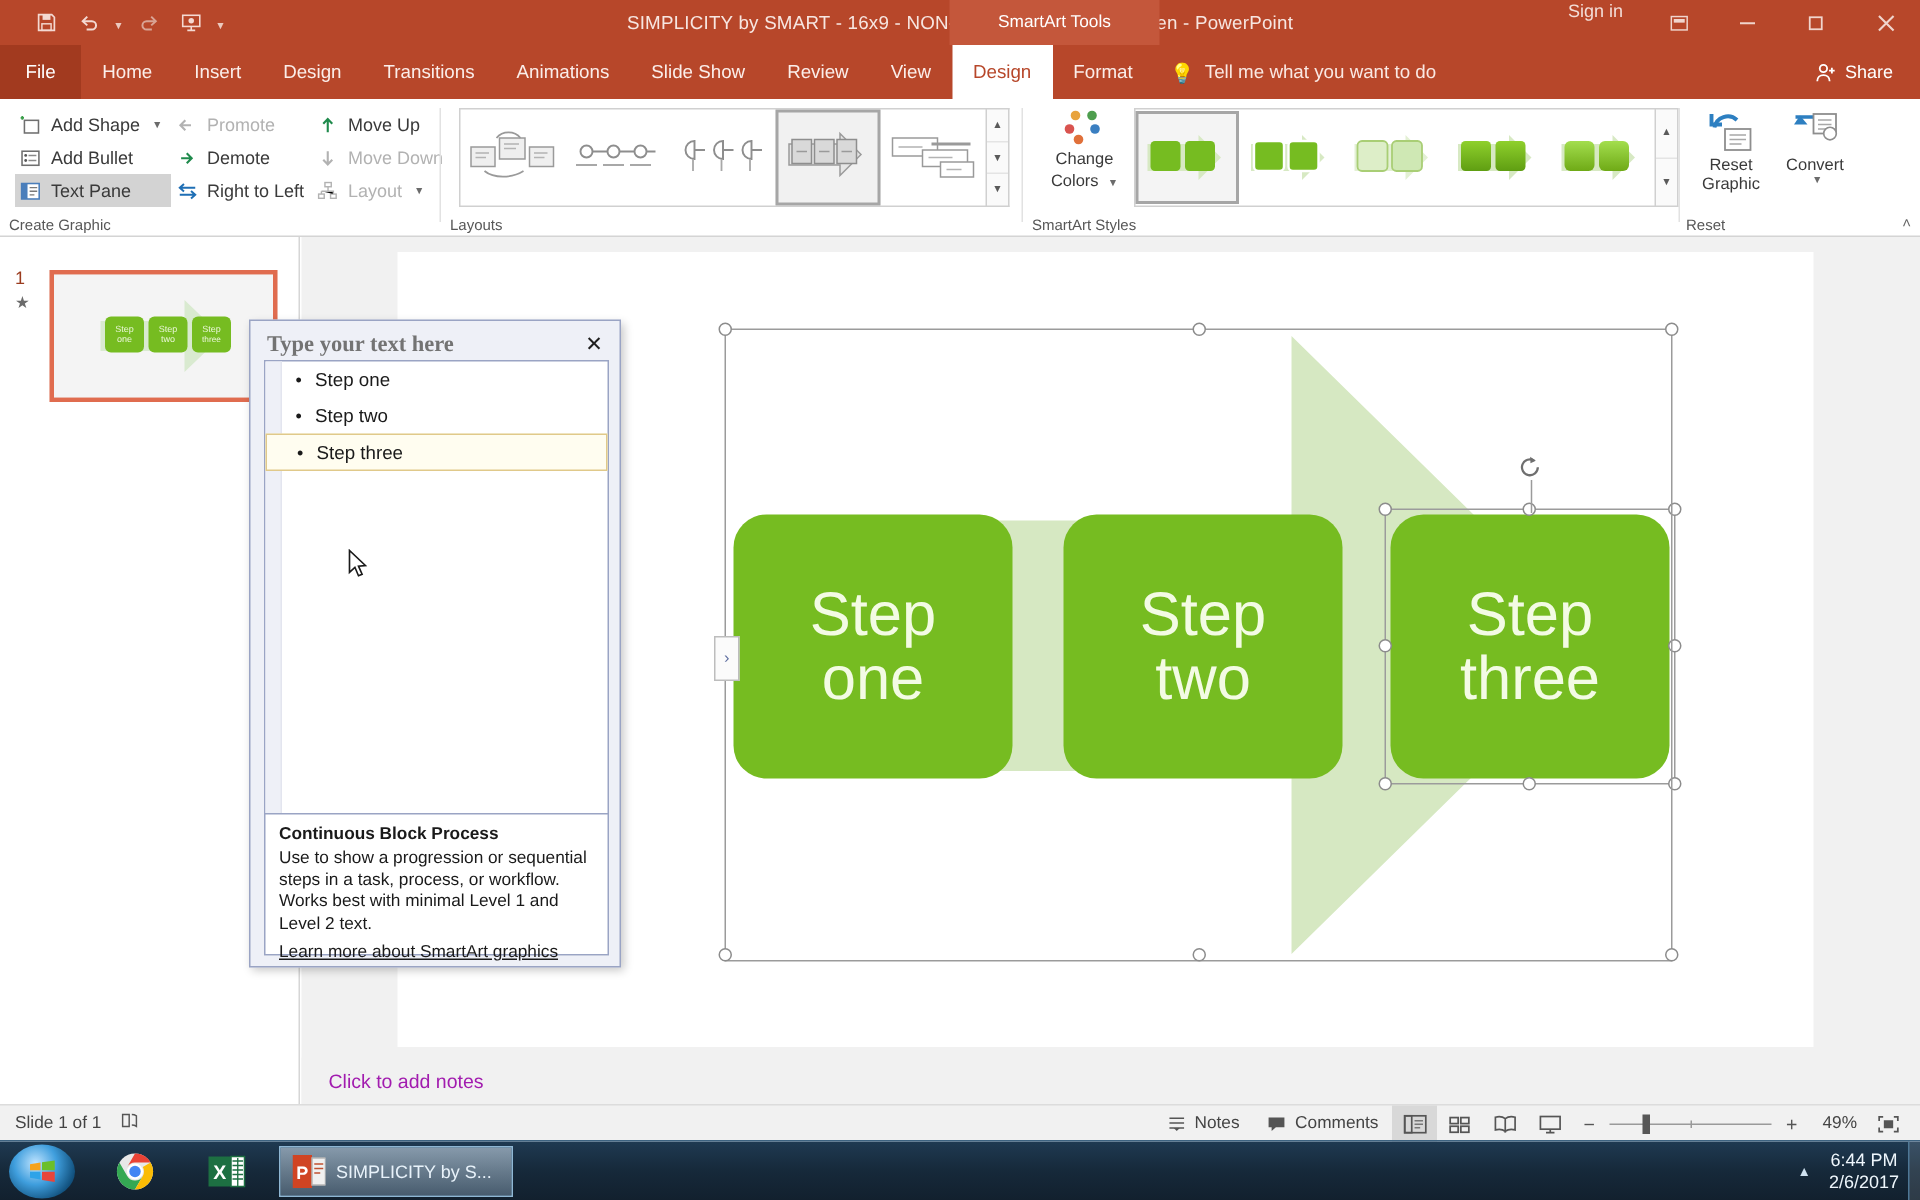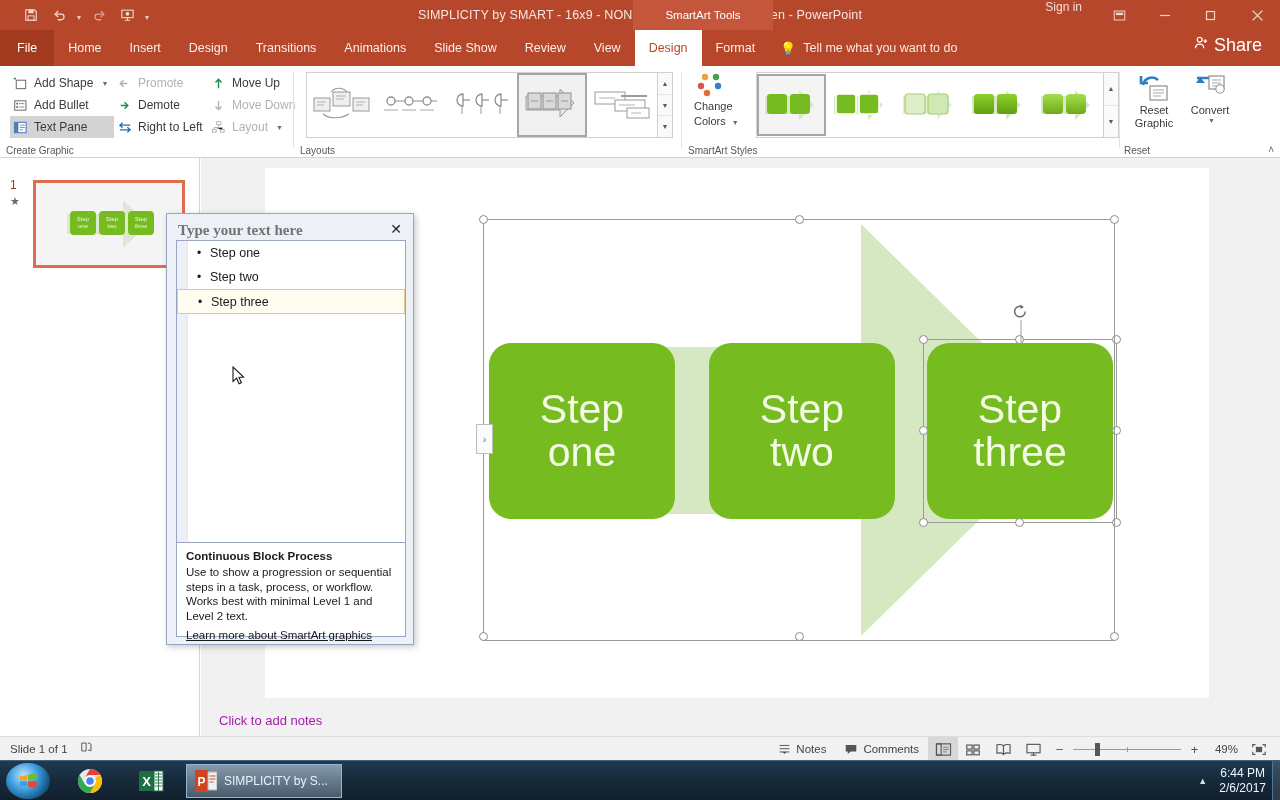--- a/index.html
+++ b/index.html
@@ -50,22 +50,22 @@
     height: 36px;
   }
   .tab.file { background: #a23a1f; color:#fff; padding: 0 17px; }
   .tab.active { background: #ffffff; color: #b7472a; }
   .tellme {
     position: absolute; left: 780px; top: 0; height: 36px; display: flex; align-items: center; gap: 7px;
     color: #fae8e3; font-size: 12.5px;
   }
   .bulb { font-size: 13px; color: #ffd98a; }
   .share {
-    position: absolute; right: 8px; top: 5px; height: 26px; display: flex; gap: 5px;
-    color: #fff; font-size: 18px; padding: 0 10px;
+    position: absolute; right: 8px; top: 5px; height: 26px; display: flex; align-items: center; gap: 5px;
+    color: #fff; font-size: 12px; padding: 0 10px;
   }
 
   
   .ribbon {
     position: absolute; left: 0; top: 66px; width: 1280px; height: 92px;
     background: #ffffff; border-bottom: 1px solid #d4d4d4;
   }
   .rgroup { position: absolute; top: 0; height: 92px; }
   .rgroup-label {
     position: absolute; bottom: 2px; width: 100%; text-align: left;
@@ -98,21 +98,21 @@
     position:absolute; top:6px; height:66px; width:15px; border:1px solid #d0d0d0; border-left:none;
     background:#fafafa; display:flex; flex-direction:column;
   }
   .gal-scroll div { flex:1; display:flex; align-items:center; justify-content:center; font-size:7px; color:#5a5a5a; border-bottom:1px solid #e4e4e4; }
   .gal-scroll div:last-child { border-bottom:none; }
 
   
   .sas { left: 688px; width: 432px; }
   .chgcolors {
     position: absolute; left: 6px; top: 6px; width: 58px; height: 68px;
-    display: flex; flex-direction: column; align-items: flex-start; justify-content: flex-start;
+    display: flex; flex-direction: column; align-items: center; justify-content: flex-start;
   }
   .chgcolors .lbl { font-size: 11px; color:#3a3a3a; line-height: 13px; text-align:center; margin-top:2px;}
   .style-gal {
     position: absolute; left: 68px; top: 6px; height: 66px; border:1px solid #d0d0d0; background:#fff;
     display: flex; align-items: center;
   }
   .style-item { width: 72px; height: 62px; display:flex; align-items:center; justify-content:center; }
   .style-item.sel { border:2px solid #a6a6a6; background:#f4f4f4; }
 
   

